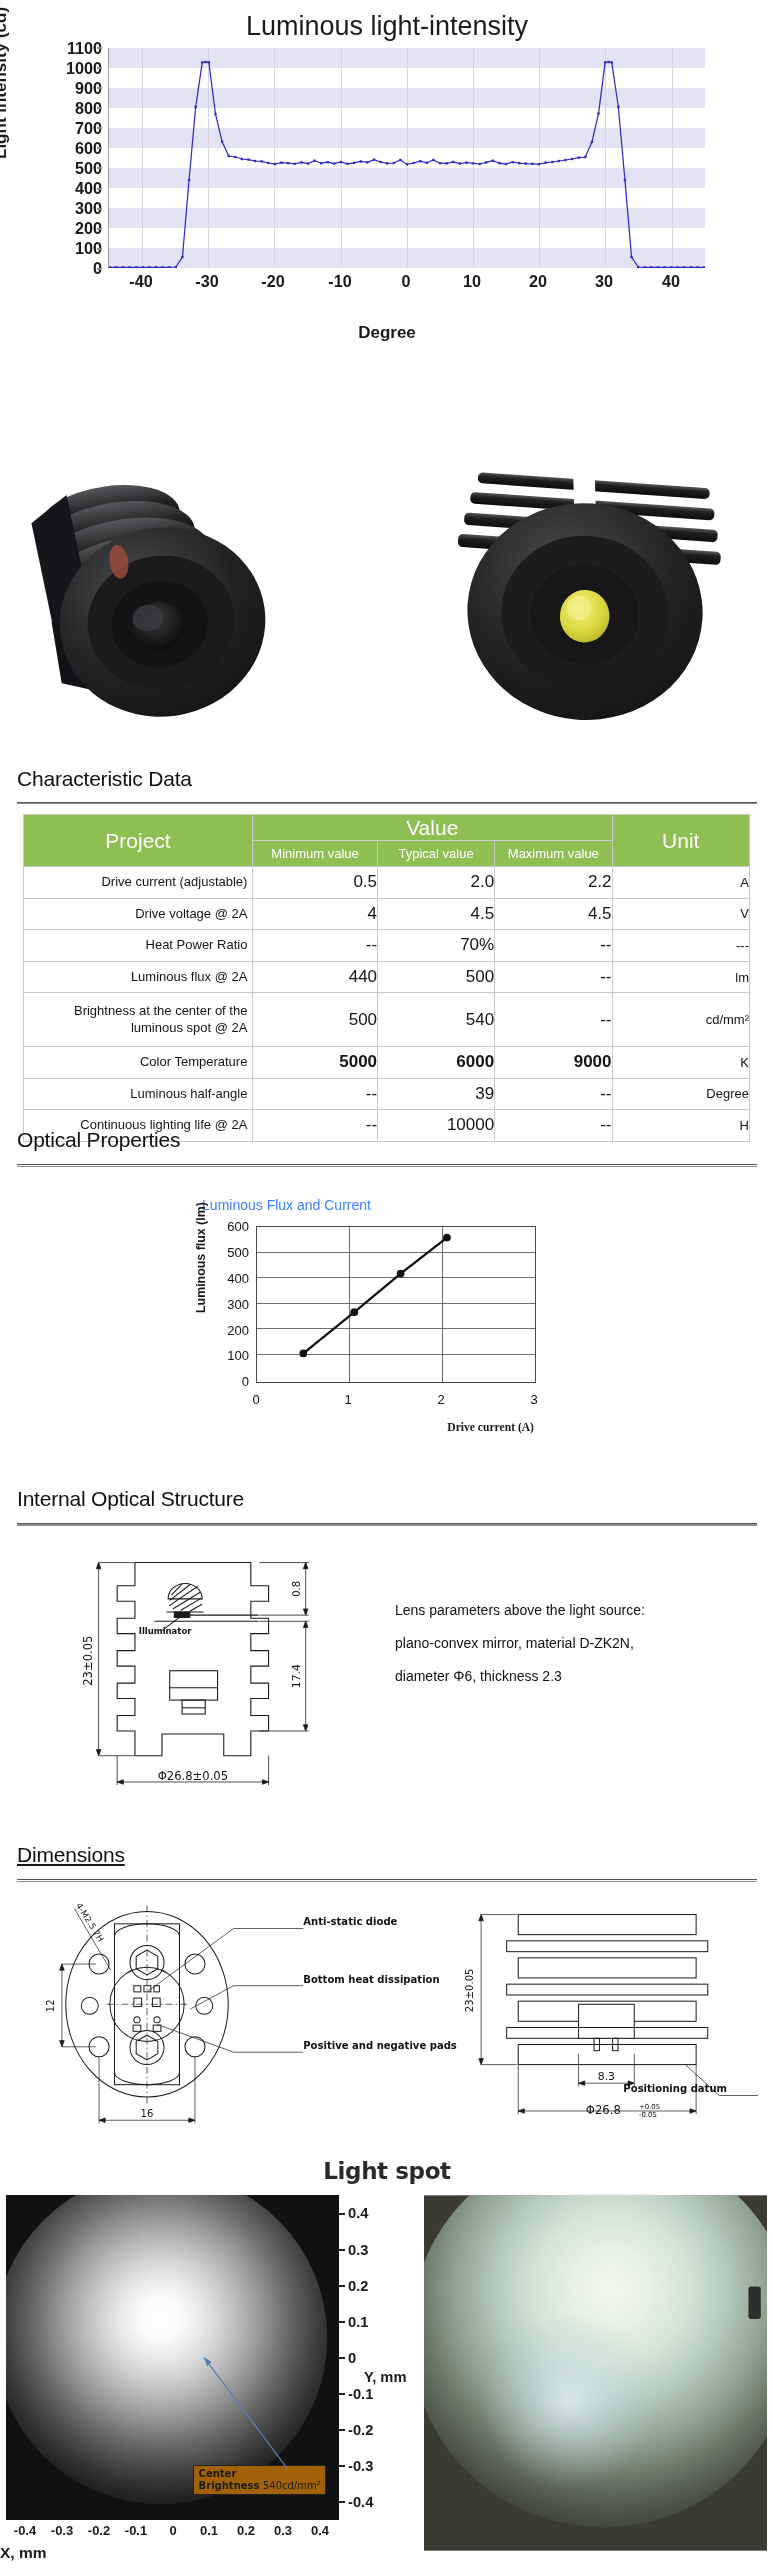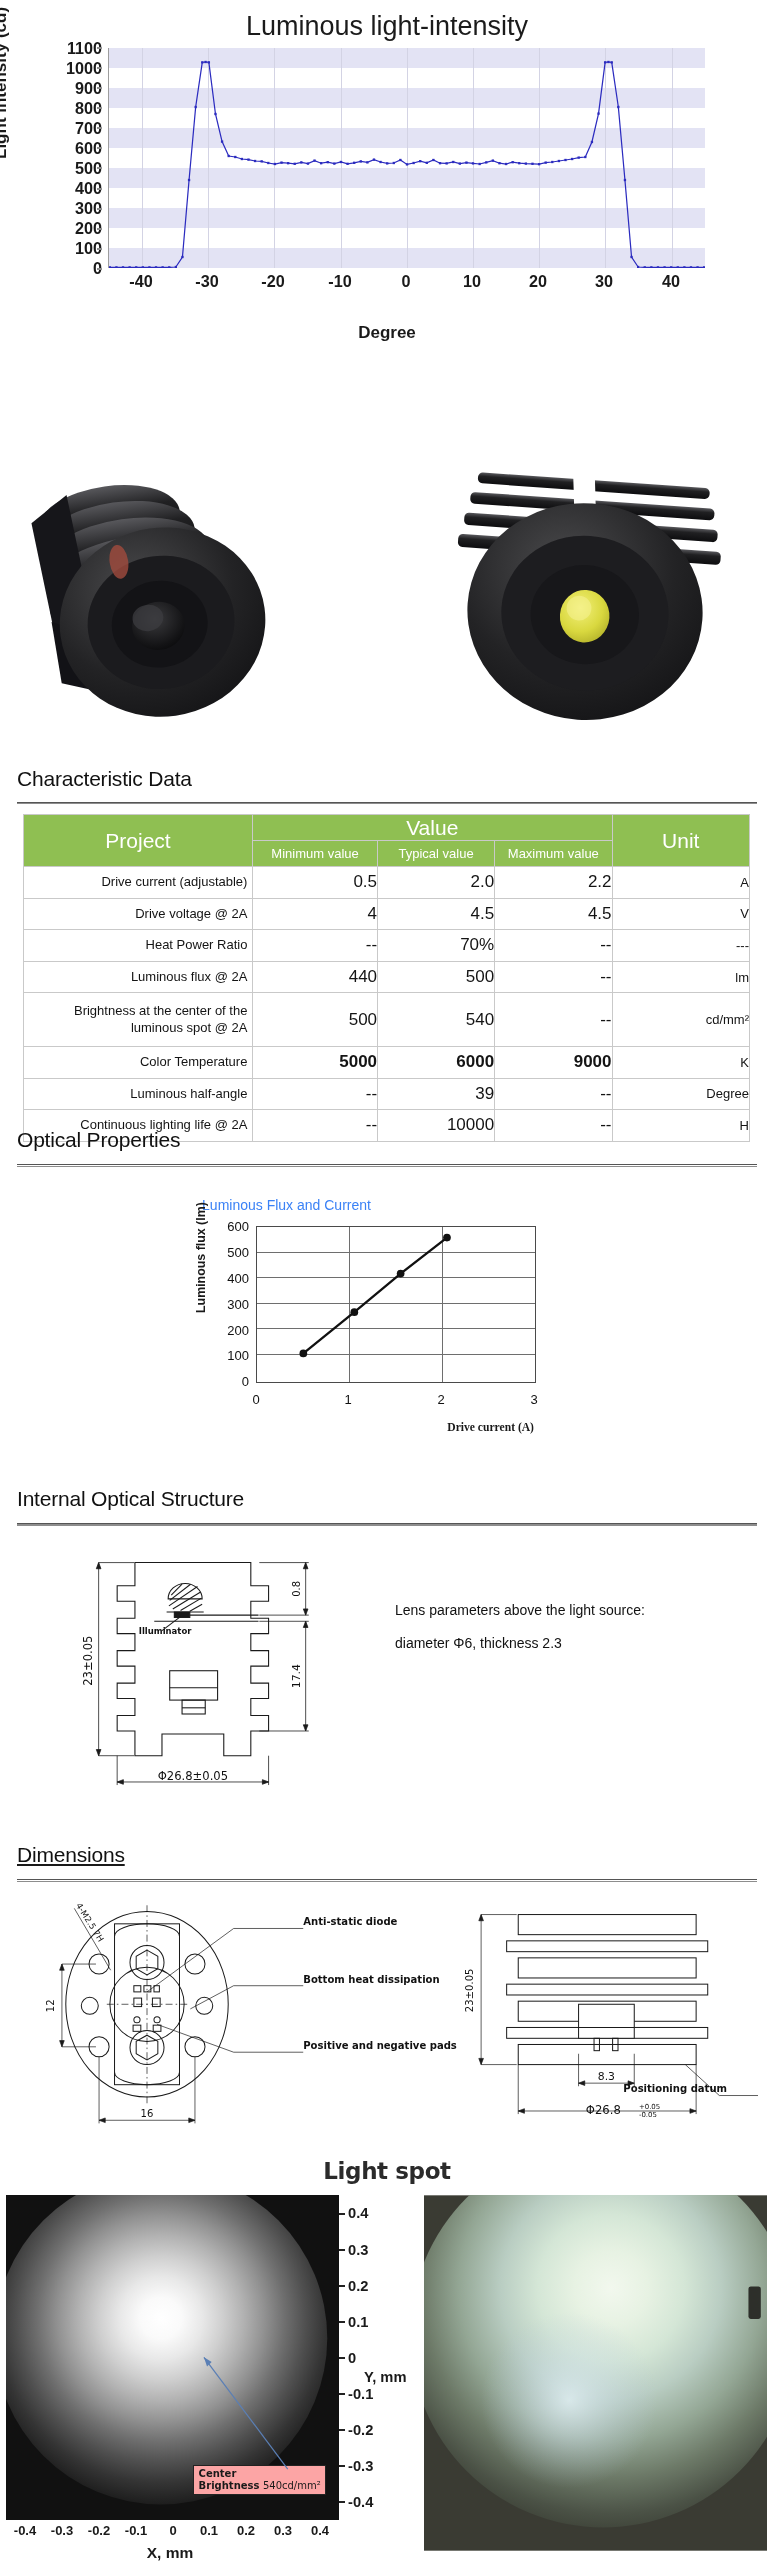--- a/index.html
+++ b/index.html
@@ -63,22 +63,22 @@
   #dim-draw{left:31px;top:1888px;}
 
   
   #ls-title{left:0;top:2158px;width:774px;text-align:center;font-size:23px;font-weight:700;color:#2b2b2b;letter-spacing:-0.4px;font-family:"DejaVu Sans",sans-serif;}
   #ls-left{left:6.2px;top:2195px;width:333px;height:325px;background:#111;}
   #ls-right{left:424px;top:2195px;width:343px;height:356px;}
   .ls-ylab{position:absolute;left:348px;transform:translateY(-50%);font-size:14.7px;font-weight:700;color:#1a1a1a;}
   .ls-ytick{position:absolute;left:339px;width:6.2px;height:1.5px;background:#222;}
   .ls-xlab{position:absolute;top:2523px;transform:translateX(-50%);font-size:13px;font-weight:700;color:#1a1a1a;}
   #ls-ymm{left:364px;top:2369px;font-size:14.7px;font-weight:700;}
-  #ls-xmm{left:0;top:2544px;width:340px;text-align:center;font-size:15.5px;font-weight:700;}
-  #ls-callout{left:193px;top:2465px;background:#fca5a5;border:0.8px solid #222;padding:2.3px 4.6px;font-size:10px;font-weight:700;line-height:1.15;font-family:"DejaVu Sans",sans-serif;}
+  #ls-xmm{left:0;top:2544px;width:340px;font-size:15.5px;font-weight:700;}
+  #ls-callout{left:193px;top:2465px;background:#a16207;border:0.8px solid #222;padding:2.3px 4.6px;font-size:10px;font-weight:700;line-height:1.15;font-family:"DejaVu Sans",sans-serif;}
 </style>
 </head>
 <body>
 
 <div class="abs" id="chart1">
   <div class="abs" id="c1-title">Luminous light-intensity</div>
 
   <div class="abs" id="c1-yaxis-title">Light intensity (cd)</div>
   <div class="abs" id="c1-xaxis-title">Degree</div>
 
@@ -475,20 +475,21 @@
   <text x="20" y="135" font-size="15" font-family="DejaVu Sans, sans-serif" fill="#111" transform="rotate(-90 20 135)" text-anchor="middle">23±0.05</text>
   <text x="289" y="42" font-size="13" font-family="DejaVu Sans, sans-serif" fill="#111" transform="rotate(-90 289 42)" text-anchor="middle">0.8</text>
   <text x="289" y="155" font-size="14" font-family="DejaVu Sans, sans-serif" fill="#111" transform="rotate(-90 289 155)" text-anchor="middle">17.4</text>
   <text x="150" y="289" font-size="15" font-family="DejaVu Sans, sans-serif" fill="#111" text-anchor="middle">Φ26.8±0.05</text>
   <text x="80" y="100" font-size="11" font-weight="bold" font-family="DejaVu Sans, sans-serif" fill="#111">Illuminator</text>
 </svg>
 </div>
 
 <div class="abs" id="lens-note">
   <div>Lens parameters above the light source:</div>
+  <div>plano-convex mirror, material D-ZK2N,</div>
   <div>diameter Φ6, thickness 2.3</div>
 </div>
 
 <div class="abs" id="sec-dim">
   <div class="sec-title">Dimensions</div>
   <div class="sec-rule"></div>
 </div>
 
 <div class="abs" id="dim-draw">
 <svg width="727" height="248" viewBox="0 0 940 320">

